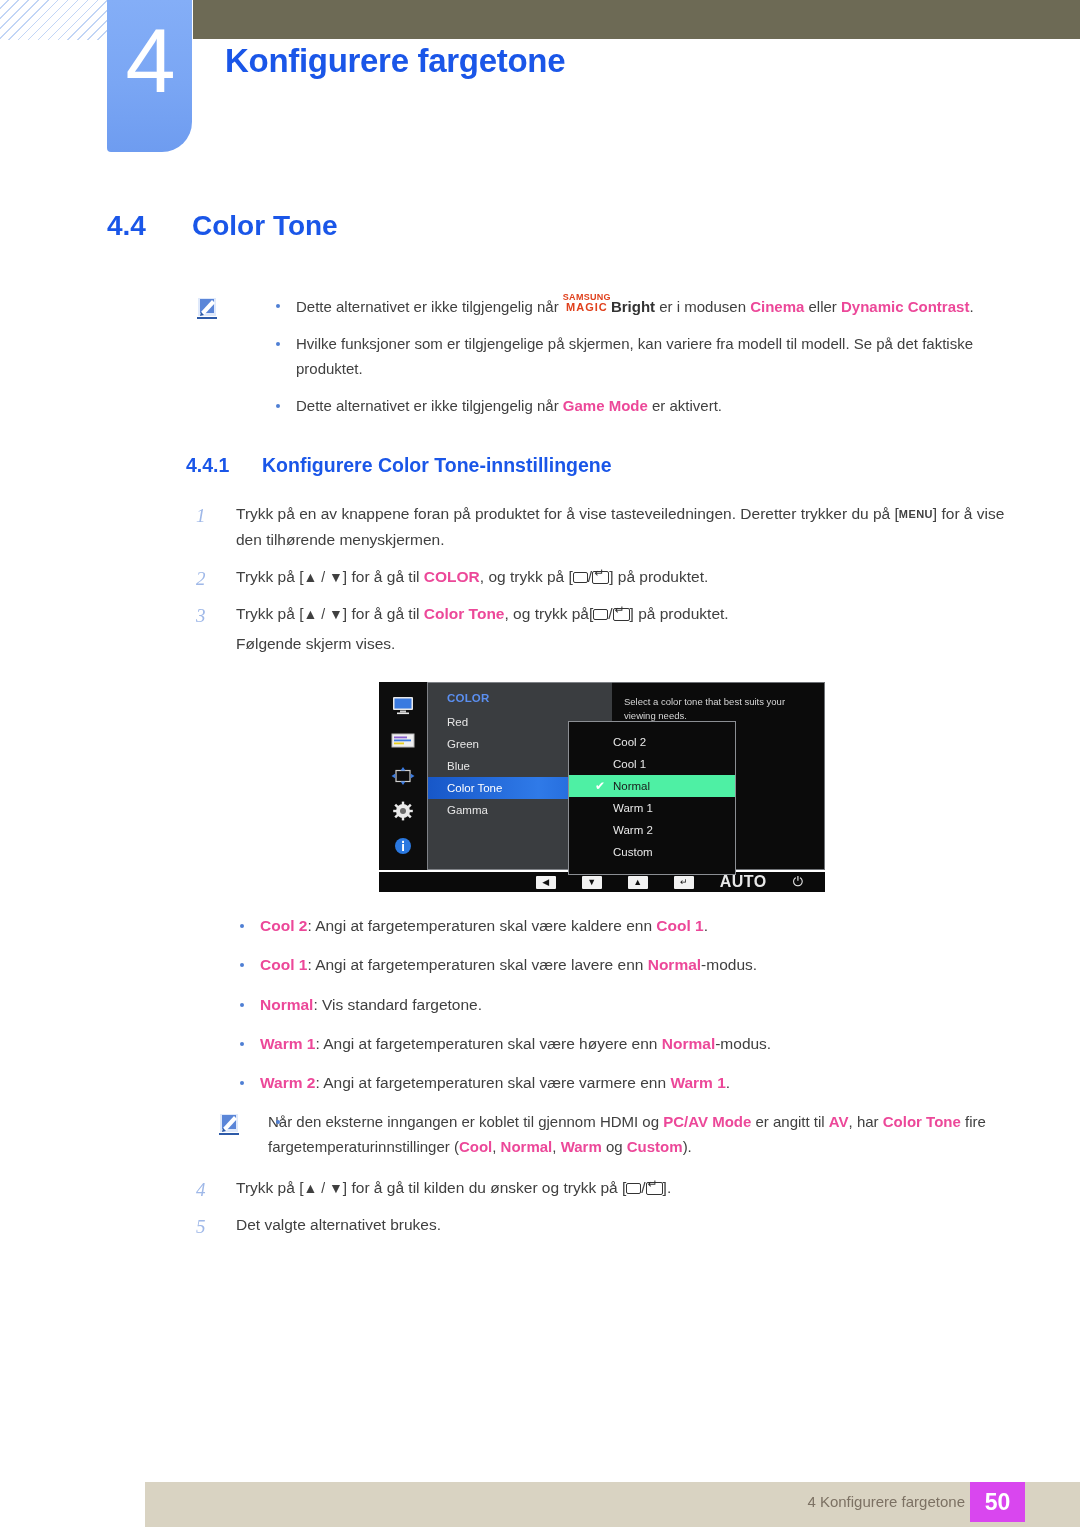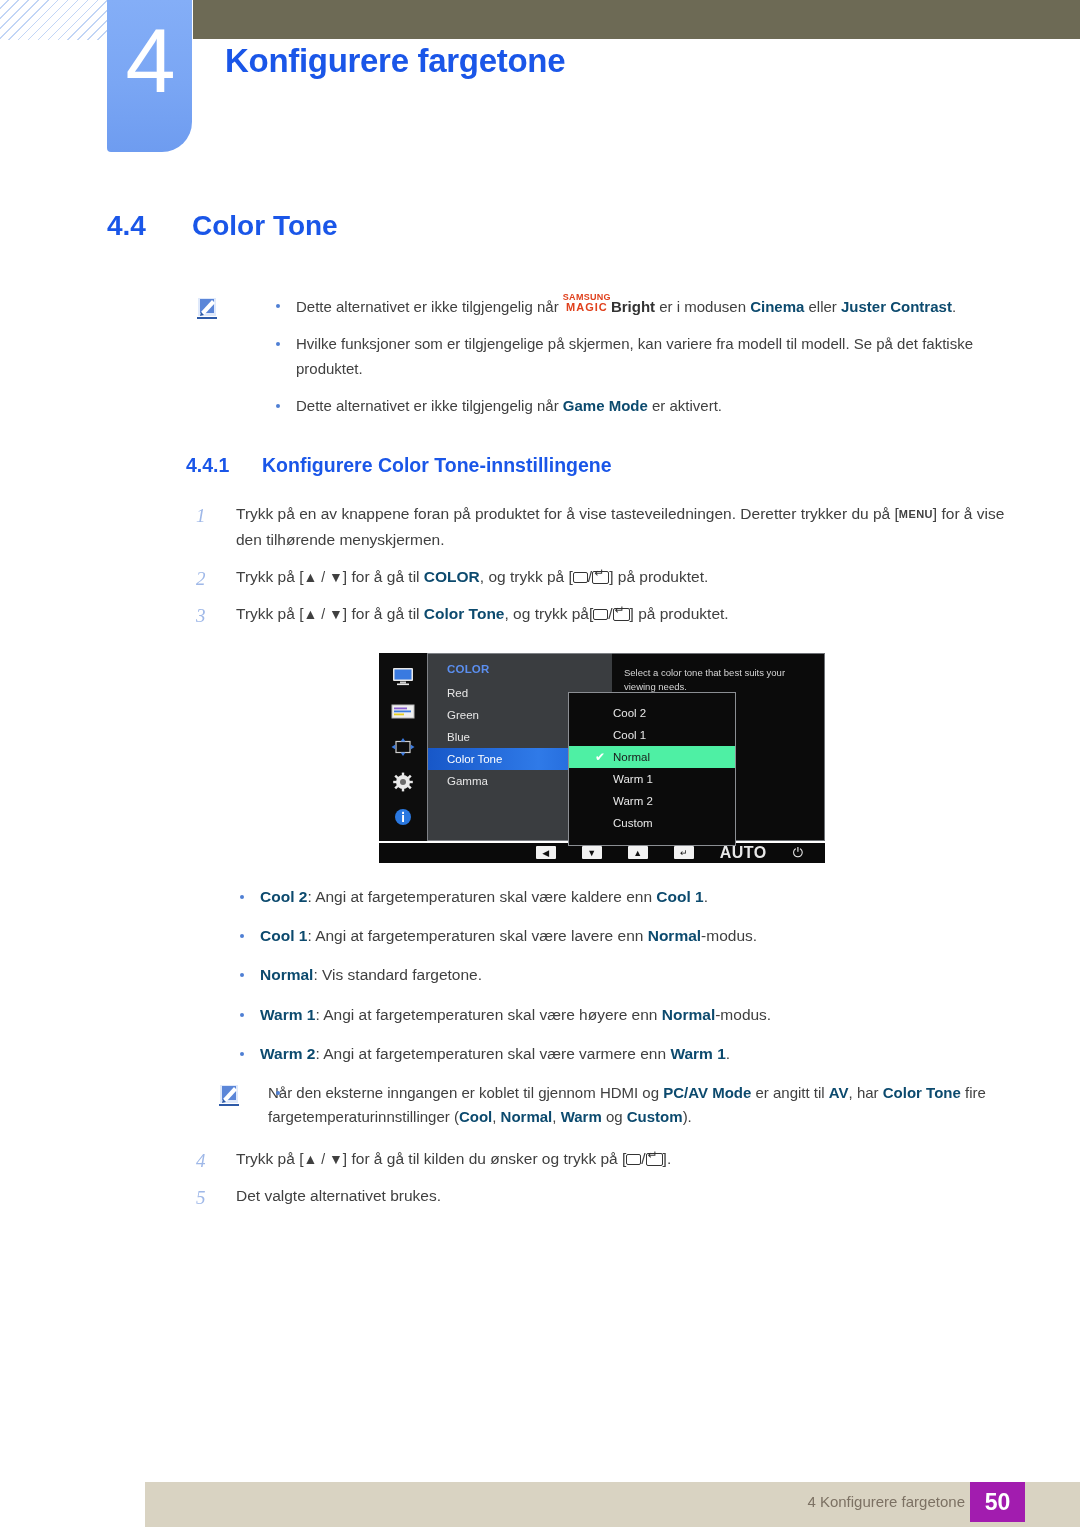--- a/index.html
+++ b/index.html
@@ -67,21 +67,21 @@
   .note ul { margin: 0; padding: 0; list-style: none; }
   .note li {
     position: relative; padding-left: 28px; margin-bottom: 13px;
     font-size: 15px; line-height: 1.62; color: #404040;
   }
   .note li::before {
     content: ""; position: absolute; left: 8px; top: 10px;
     width: 4px; height: 4px; border-radius: 50%; background: #4f7fd4;
   }
 
-  .hot { color: #0c4a6e; font-weight: bold; }
+  .hot { color: #ec4899; font-weight: bold; }
   .magic { display: inline-block; vertical-align: baseline;
            font-size: 9px; line-height: 9px; font-weight: bold;
            color: #e0401c; text-align: center; letter-spacing: .3px;
            position: relative; top: -1px; }
   .magic i { display: block; font-style: normal; }
 
   
   h3.sub {
     margin: 36px 0 24px 0;
     color: #1a56e8; font-size: 19.5px; font-weight: bold;
@@ -205,21 +205,21 @@
   .footer {
     position: absolute; left: 145px; top: 1482px;
     width: 935px; height: 52px; background: #d9d3c2;
   }
   .footer-txt {
     position: absolute; right: 115px; top: 11px;
     color: #7c7163; font-size: 15px;
   }
   .footer-pg {
     position: absolute; left: 825px; top: 0; width: 55px; height: 40px;
-    background: #a21caf; color: #fff; font-size: 23px; font-weight: bold;
+    background: #d946ef; color: #fff; font-size: 23px; font-weight: bold;
     display: flex; align-items: center; justify-content: center;
   }
 </style>
 </head>
 <body>
 
 <div class="hdr">
   <div class="hdr-stripes"></div>
   <div class="hdr-olive"></div>
   <div class="hdr-tab">
@@ -241,39 +241,40 @@
       <span class="note-icon">
         <svg width="30" height="26" viewBox="0 0 30 26">
           <path d="M2 2 L20 2 L20 20 L2 20 Z" fill="#dfe9fb"></path>
           <path d="M4 3 L18 3 L18 17 L4 17 Z" fill="#5b86d8"></path>
           <path d="M5 16 L16 4 L19 7 L8 19 Z" fill="#ffffff"></path>
           <path d="M5 16 L8 19 L4 20 Z" fill="#2d5aa8"></path>
           <path d="M1 21 L21 21 L21 23 L1 23 Z" fill="#2d5aa8"></path>
         </svg>
       </span>
       <ul>
-        <li><span>Dette alternativet er ikke tilgjengelig når </span><span class="magic"><i>SAMSUNG</i><i style="font-size:11px;line-height:10px;letter-spacing:1px;">MAGIC</i></span><span class="hot" style="color:#333;text-align:right;">Bright</span><span> er i modusen </span><span class="hot">Cinema</span><span> eller </span><span class="hot">Juster Contrast</span><span>.</span></li>
+        <li><span>Dette alternativet er ikke tilgjengelig når </span><span class="magic"><i>SAMSUNG</i><i style="font-size:11px;line-height:10px;letter-spacing:1px;">MAGIC</i></span><span class="hot" style="color:#333;text-align:right;">Bright</span><span> er i modusen </span><span class="hot">Cinema</span><span> eller </span><span class="hot">Dynamic Contrast</span><span>.</span></li>
         <li>Hvilke funksjoner som er tilgjengelige på skjermen, kan variere fra modell til modell. Se på det faktiske produktet.</li>
         <li><span>Dette alternativet er ikke tilgjengelig når </span><span class="hot">Game Mode</span><span> er aktivert.</span></li>
       </ul>
     </div>
 
     <h3 class="sub">
       <span class="num">4.4.1</span><span>Konfigurere Color Tone-innstillingene</span>
     </h3>
 
     <ol class="steps">
       <li>
         <span class="sn">1</span><span>Trykk på en av knappene foran på produktet for å vise tasteveiledningen. Deretter trykker du på [</span><span class="kbd-menu">MENU</span><span>] for å vise den tilhørende menyskjermen.</span>
       </li>
       <li>
         <span class="sn">2</span><span>Trykk på [</span><span class="gl">▲ / ▼</span><span>] for å gå til </span><span class="hot">COLOR</span><span>, og trykk på [</span><span class="key-rect"></span><span>/</span><span class="key-ret"></span><span>] på produktet.</span>
       </li>
       <li>
         <span class="sn">3</span><span>Trykk på [</span><span class="gl">▲ / ▼</span><span>] for å gå til </span><span class="hot">Color Tone</span><span>, og trykk på[</span><span class="key-rect"></span><span>/</span><span class="key-ret"></span><span>] på produktet.</span>
+        <span class="sub-line">Følgende skjerm vises.</span>
       </li>
     </ol>
 
     <div class="osd-wrap">
       <div class="osd">
         <div class="osd-main">
 
           <div class="osd-rail">
             <span class="ic">
               <svg width="26" height="20" viewBox="0 0 26 20">

